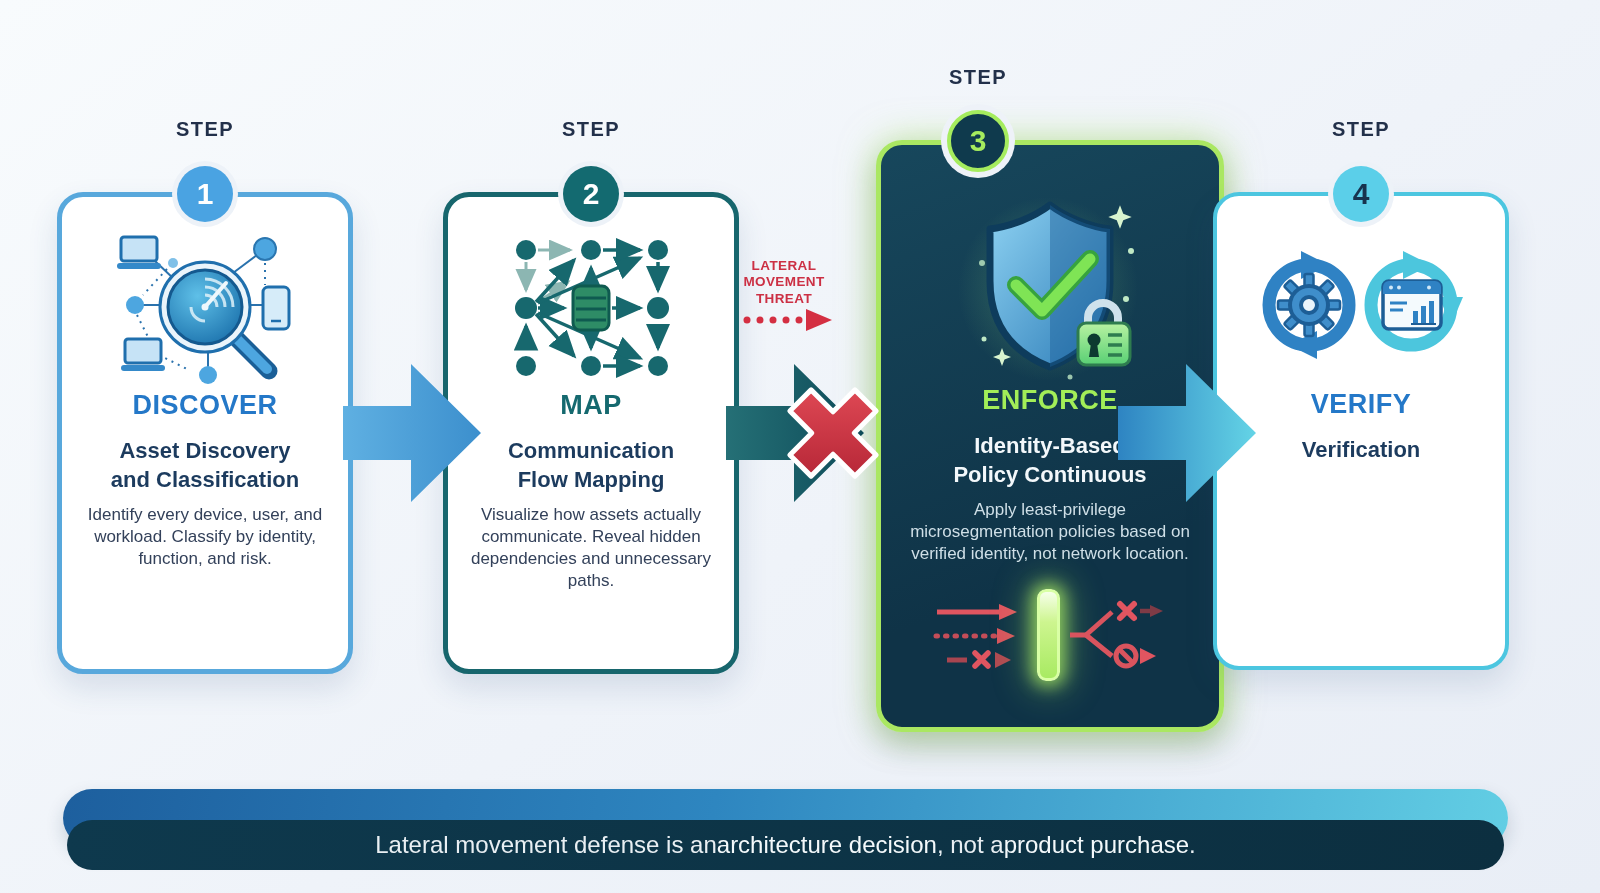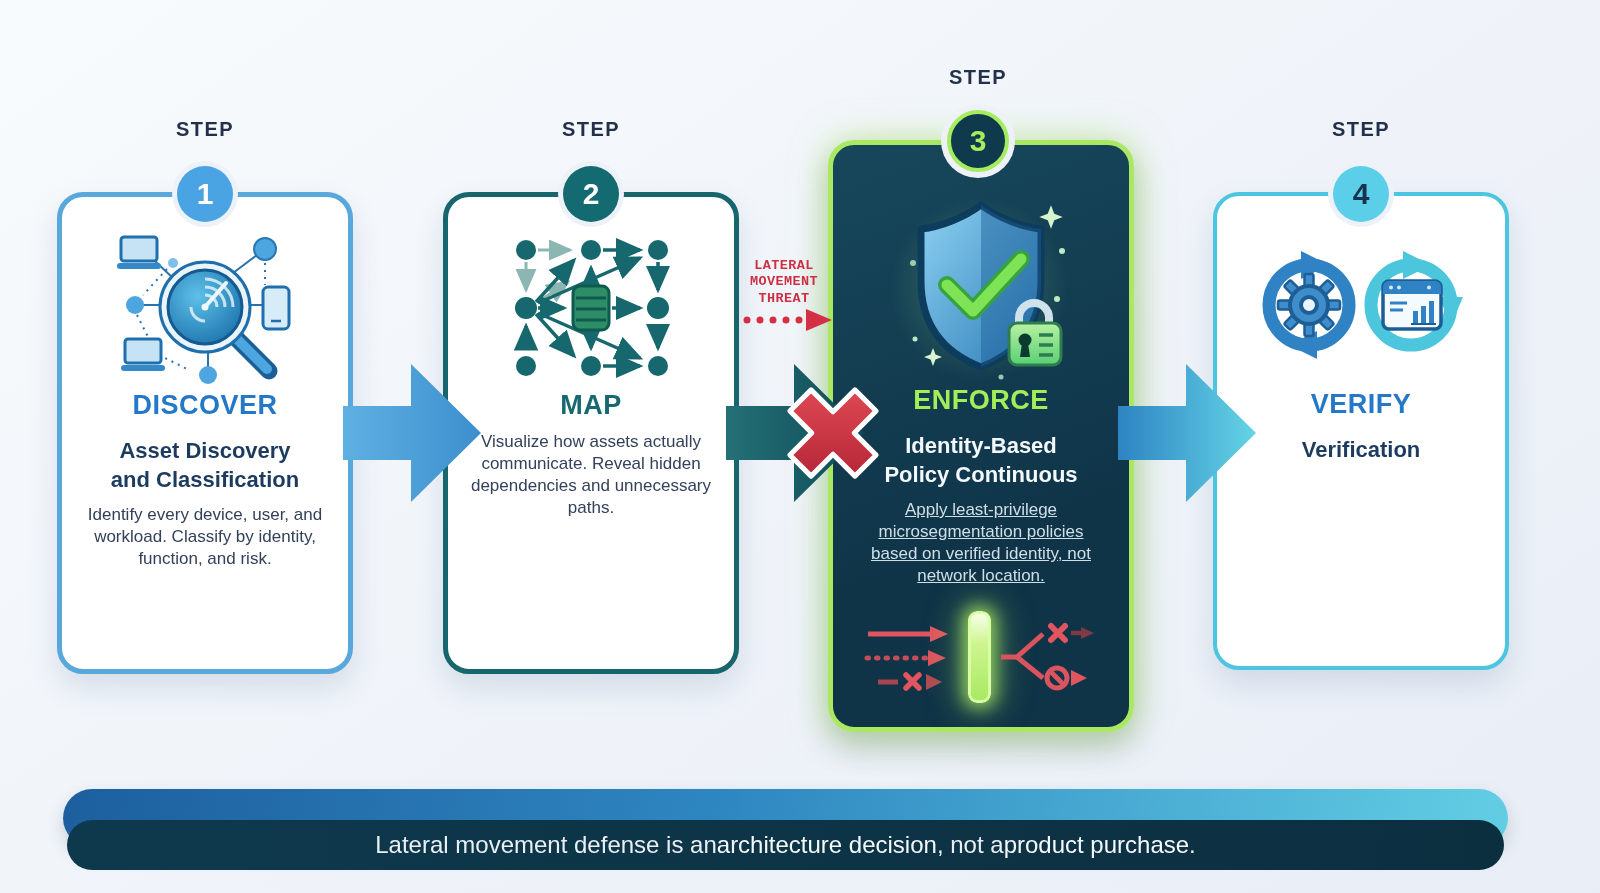--- a/index.html
+++ b/index.html
@@ -22,50 +22,50 @@
   }
   .b1{left:205px;top:166px;background:#4aa3e2;color:#fff;box-shadow:0 0 0 5px #edf2f8;}
   .b2{left:591px;top:166px;background:#136a70;color:#fff;box-shadow:0 0 0 5px #edf2f8;}
   .b3{left:978px;top:110px;width:62px;height:62px;background:#0f3a4d;color:#a5ec5e;border:4px solid #a5ec5e;box-shadow:0 0 0 6px #eef2f8;}
   .b4{left:1361px;top:166px;background:#5bcfe9;color:#17334e;box-shadow:0 0 0 5px #edf2f8;}
   
   .card{position:absolute;background:#fff;border-radius:26px;box-sizing:border-box;z-index:1;
         box-shadow:0 14px 30px rgba(40,80,130,.14);}
   .card1{left:57px;top:192px;width:296px;height:482px;border:5px solid #58a8dc;}
   .card2{left:443px;top:192px;width:296px;height:482px;border:5px solid #17666d;}
-  .card3{left:828px;top:140px;width:306px;height:592px;
+  .card3{left:876px;top:140px;width:348px;height:592px;
          background:linear-gradient(160deg,#17475c 0%,#0f3347 70%);
          border:5px solid #aae762;
          box-shadow:0 0 36px rgba(168,230,98,.55),0 14px 30px rgba(20,50,40,.25);}
   .card4{left:1213px;top:192px;width:296px;height:478px;border:4px solid #4cc6e0;}
   .icon-wrap{height:165px;margin-top:28px;display:flex;align-items:center;justify-content:center;}
   .card3 .icon-wrap{height:190px;margin-top:46px;}
   .action{margin-top:0;text-align:center;font-size:27px;font-weight:700;letter-spacing:.5px;}
   .card1 .action,.card4 .action{color:#2478c8;}
   .card2 .action{color:#15696f;}
   .card3 .action{color:#a2ee58;margin-top:4px;}
   .title{margin-top:15px;text-align:center;font-size:22px;font-weight:700;line-height:1.32;color:#1c3b5e;}
   .card3 .title{color:#f3f8fb;}
   .desc{margin-top:10px;text-align:center;font-size:17px;line-height:1.3;color:#33415a;padding:0 14px;}
-  .card3 .desc{color:#cfdfe7;padding:0 28px;text-decoration:underline;}
+  .card3 .desc{color:#cfdfe7;padding:0 28px;}
   
   .mini{margin-top:24px;display:flex;align-items:center;justify-content:center;gap:8px;}
   .mini-bar{width:17px;height:86px;border-radius:9px;
     background:linear-gradient(180deg,#f6ffe9 0%,#cdf58f 35%,#a8ea62 100%);
     border:3px solid #d9ffa5;
     box-shadow:0 0 16px 5px rgba(168,234,98,.75),0 0 34px 10px rgba(168,234,98,.35);}
   
   .flow{position:absolute;z-index:3;}
   .a12{left:343px;top:362px;}
   .a23{left:726px;top:362px;}
   .a34{left:1118px;top:362px;}
   .redx{position:absolute;left:778px;top:378px;z-index:4;}
   .threat{position:absolute;left:784px;top:258px;transform:translateX(-50%);
     text-align:center;color:#cc3044;font-weight:700;font-size:13.5px;
-    line-height:1.22;letter-spacing:.4px;z-index:2;font-family:Liberation Mono, monospace;}
+    line-height:1.22;letter-spacing:.4px;z-index:2;}
   .threat-arrow{position:absolute;left:742px;top:306px;z-index:2;}
   
   .banner{position:absolute;left:63px;top:789px;width:1445px;height:58px;border-radius:29px;
     padding:4px;box-sizing:border-box;z-index:2;
     background:linear-gradient(100deg,#1d5f9e 0%,#2e86c0 45%,#62cee4 100%);
     box-shadow:0 8px 18px rgba(20,50,80,.18);}
   .banner-inner{width:100%;height:100%;border-radius:25px;
     background:linear-gradient(100deg,#0e394d 0%,#0c2f40 100%);
     display:flex;align-items:center;justify-content:center;
     font-size:24px;color:#e9eff3;margin-top:27px;}
@@ -179,20 +179,24 @@
           <circle cx="152" cy="18" r="10" fill="#17686e"></circle>
         <circle cx="152" cy="76" r="11" fill="#17686e"></circle>
           <circle cx="152" cy="134" r="10" fill="#17686e"></circle>
         <rect x="67" y="54" width="36" height="44" rx="7" fill="#2e8c66" stroke="#0f5a50" stroke-width="3"></rect>
         <line x1="70" y1="66" x2="100" y2="66" stroke="#0f5a50" stroke-width="3"></line>
         <line x1="70" y1="77" x2="100" y2="77" stroke="#0f5a50" stroke-width="3"></line>
         <line x1="70" y1="88" x2="100" y2="88" stroke="#0f5a50" stroke-width="3"></line>
       </svg>
     </div>
     <div class="action">MAP</div>
+    <div class="title">
+      <div>Communication</div>
+        <div>Flow Mapping</div>
+    </div>
     <div class="desc">Visualize how assets actually communicate. Reveal hidden dependencies and unnecessary paths.</div>
   </div>
 
   <div class="card card3">
     <div class="icon-wrap">
       <svg width="200" height="195" viewBox="0 0 200 195">
         <defs>
           <linearGradient id="shG" x1="0" y1="0" x2="1" y2="1">
             <stop offset="0%" stop-color="#8ed2f2"></stop>
               <stop offset="100%" stop-color="#2a7ab6"></stop>

